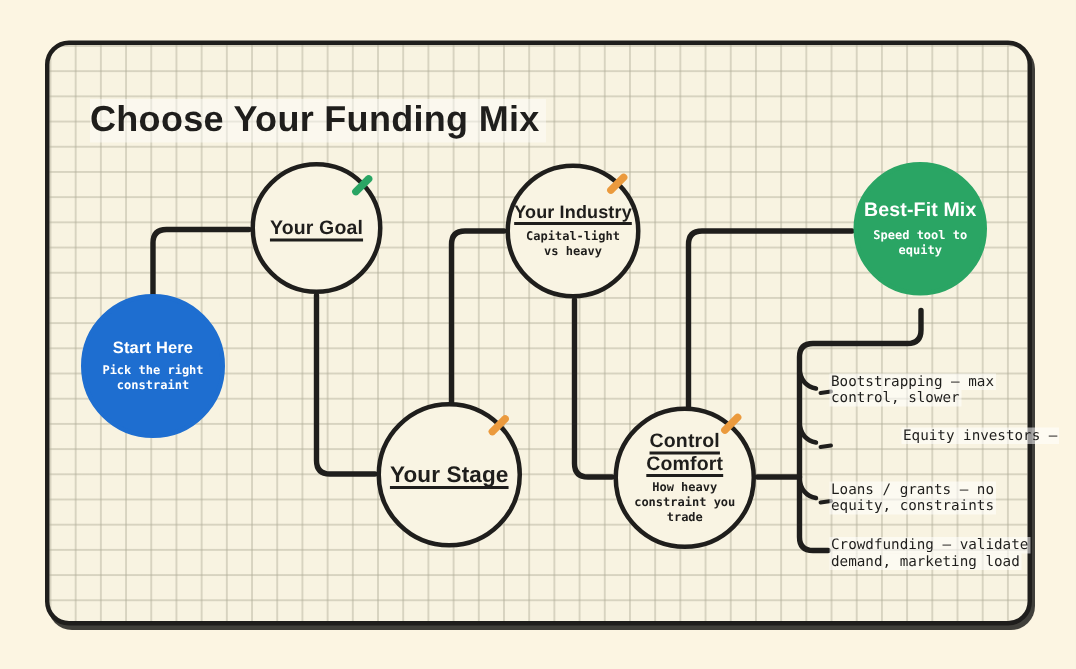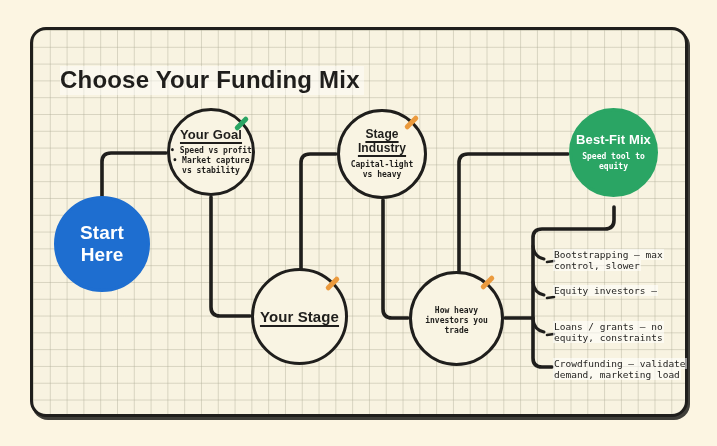--- a/index.html
+++ b/index.html
@@ -50,21 +50,21 @@
     font-size:13px;font-weight:800;line-height:1.15;letter-spacing:.1px;
   }
   .node-title.u{text-decoration:underline;text-decoration-thickness:2px;text-underline-offset:3px;}
   .node-body{
     margin-top:4px;
     font-family:"DejaVu Sans Mono", monospace;
     font-size:8px;font-weight:700;line-height:1.25;
   }
   .node-body span{display:block;}
   .node-start{left:54px;top:196px;width:96px;height:96px;background:var(--blue);border-color:var(--blue);color:#fff;}
-  .node-start .node-title{font-size:19px;}
+  .node-start .node-title{font-size:11px;}
   .node-goal{left:167px;top:108px;width:88px;height:88px;}
   .node-stage{left:251px;top:268px;width:97px;height:97px;}
   .node-stage .node-title{font-size:15px;}
   .node-industry{left:337px;top:109px;width:90px;height:90px;}
   .node-industry .node-title{font-size:12px;}
   .node-comfort{left:409px;top:271px;width:95px;height:95px;}
   .node-comfort .node-title{width:68px;}
   .node-best{left:569px;top:108px;width:89px;height:89px;background:var(--green);border-color:var(--green);color:#fff;}
   .tick{
     position:absolute;width:17px;height:5px;border-radius:3px;
@@ -74,21 +74,21 @@
   .tick.o1{background:var(--orange);left:324px;top:281px;}
   .tick.o2{background:var(--orange);left:403px;top:120px;}
   .tick.o3{background:var(--orange);left:479px;top:280px;}
   .outcome{
     position:absolute;left:553px;
     font-family:"DejaVu Sans Mono", monospace;
     font-size:9.5px;font-weight:400;line-height:11px;
   }
   .outcome span{display:block;width:max-content;background:rgba(255,255,255,.55);padding:0 1px;}
   .outcome.o-1{top:249px;}
-  .outcome.o-2{top:285px;}
+  .outcome.o-2{top:285px;margin-left:48px;}
   .outcome.o-3{top:321px;}
   .outcome.o-4{top:358px;}
 </style>
 </head>
 <body>
 
 <div class="stage">
   <div class="frame"></div>
 
   <svg class="wires" viewBox="0 0 717 446">
@@ -110,47 +110,47 @@
       <path d="M 547 262 L 554 261"></path>
       <path d="M 547 298 L 554 297"></path>
       <path d="M 547 335 L 554 334"></path>
     </g>
   </svg>
 
   <h1 class="title">Choose Your Funding Mix</h1>
 
   <div class="node node-start">
     <div class="node-title">Start Here</div>
+    <div class="node-body">
+      <span>Pick the right</span>
+      <span>constraint</span>
+    </div>
   </div>
 
   <div class="node node-goal">
     <div class="node-title u">Your Goal</div>
-    <div class="node-body">
-      <span>• Speed vs profit</span>
-      <span>• Market capture</span>
-      <span>vs stability</span>
-    </div>
   </div>
 
   <div class="node node-stage">
     <div class="node-title u">Your Stage</div>
   </div>
 
   <div class="node node-industry">
-    <div class="node-title u">Stage Industry</div>
+    <div class="node-title u">Your Industry</div>
     <div class="node-body">
       <span>Capital-light</span>
       <span>vs heavy</span>
     </div>
   </div>
 
   <div class="node node-comfort">
+    <div class="node-title u">Control Comfort</div>
     <div class="node-body">
       <span>How heavy</span>
-      <span>investors you</span>
+      <span>constraint you</span>
       <span>trade</span>
     </div>
   </div>
 
   <div class="node node-best">
     <div class="node-title">Best-Fit Mix</div>
     <div class="node-body">
       <span>Speed tool to</span>
       <span>equity</span>
     </div>

